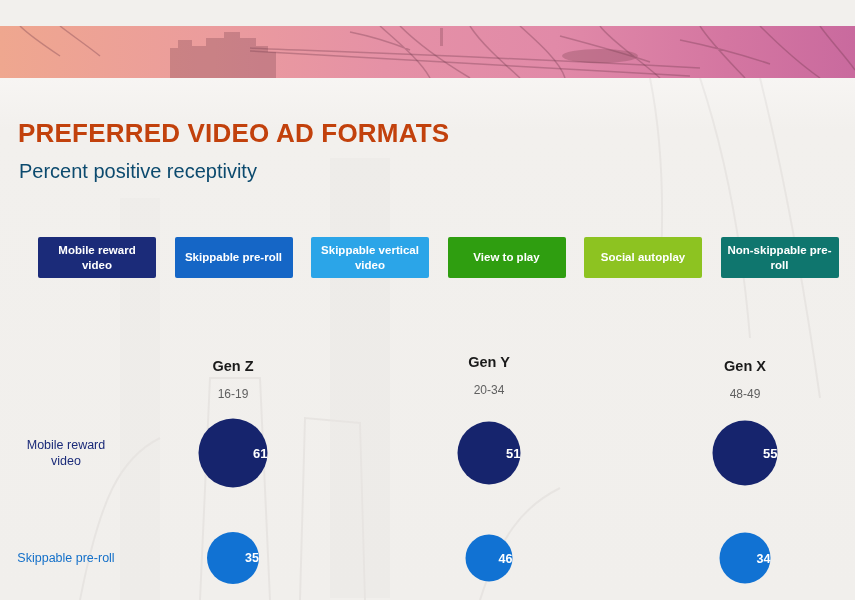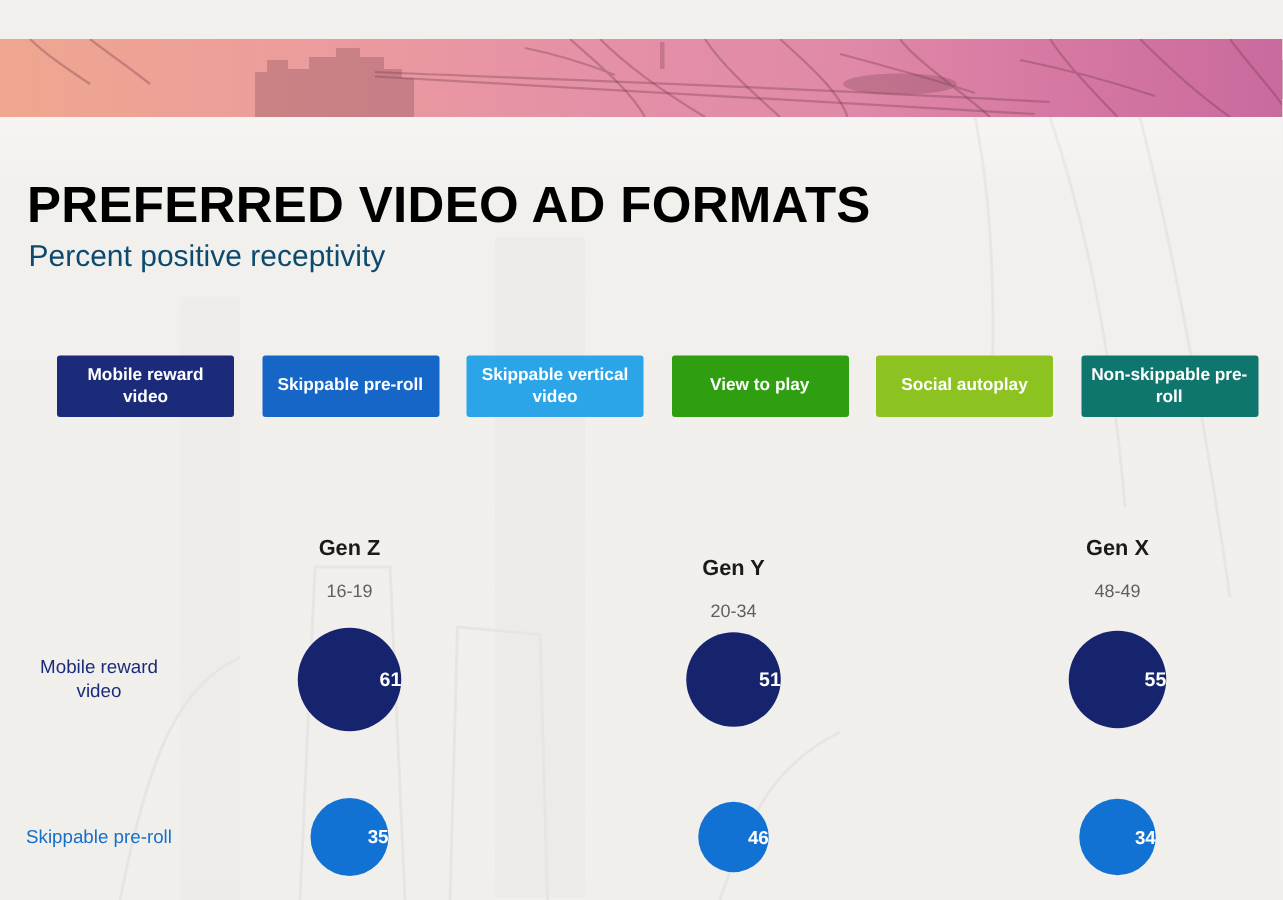--- a/index.html
+++ b/index.html
@@ -16,21 +16,21 @@
   .chevron{display:block;}
 
   
   .banner{position:absolute;left:0;top:26px;width:855px;height:52px;background:linear-gradient(90deg,#efa78f 0%,#eb9c9d 25%,#e591a6 45%,#e18aa8 65%,#d476a1 85%,#c96a9e 100%);overflow:hidden;}
   .banner svg{position:absolute;left:0;top:0;}
 
   
   .content{position:absolute;left:0;top:78px;width:855px;height:522px;background:linear-gradient(180deg,#f7f5f3 0%,#f2f0ed 10%,#f1efec 100%);}
   .watermark{position:absolute;left:0;top:0;opacity:.055;pointer-events:none;}
 
-  .title{position:absolute;left:18px;top:118px;margin:0;font-size:34px;font-weight:bold;color:#000000;letter-spacing:.2px;}
+  .title{position:absolute;left:18px;top:118px;margin:0;font-size:26px;font-weight:bold;color:#c2410c;letter-spacing:.2px;}
   .subtitle{position:absolute;left:19px;top:160px;margin:0;font-size:20px;color:#0c4a6e;}
 
   .filters{position:absolute;left:38px;top:237px;display:flex;gap:18.5px;}
   .filter-btn{width:118px;height:41px;display:flex;align-items:center;justify-content:center;text-align:center;color:#fff;font-size:11.5px;font-weight:bold;line-height:1.25;border:none;border-radius:2px;padding:2px 6px;box-sizing:border-box;cursor:pointer;font-family:"Liberation Sans",sans-serif;}
 
   .legend{position:absolute;left:38px;top:294px;display:flex;align-items:center;gap:10px;}
   .legend-marker{width:12px;height:12px;border-radius:50%;border:2px solid #f2a33c;background:transparent;}
   .legend-text{font-size:12.5px;color:#1a1a1a;}
 
   .col-header{position:absolute;transform:translateX(-50%);text-align:center;white-space:nowrap;}
@@ -98,21 +98,21 @@
       <button class="filter-btn" style="background: rgb(141, 195, 33);">Social autoplay</button>
       <button class="filter-btn" style="background: #0f766e;">Non-skippable pre-roll</button>
     </div>
 
 
   <div id="chart">
       <div class="col-header" style="left: 233px; top: 358px;">
         <div class="col-name">Gen Z</div>
         <div class="col-range">16-19</div>
       </div>
-      <div class="col-header" style="left: 489px; top: 371px;">
+      <div class="col-header" style="left: 489px; top: 354px;">
         <div class="col-name">Gen Y</div>
         <div class="col-range">20-34</div>
       </div>
       <div class="col-header" style="left: 745px; top: 358px;">
         <div class="col-name">Gen X</div>
         <div class="col-range">48-49</div>
       </div>
       <div class="row-label" style="left: 66px; top: 453px; color: rgb(27, 43, 121);">Mobile reward video</div>
       <div class="bubble" style="left: 233px; top: 453px; width: 69px; height: 69px; background: rgb(22, 36, 109);">
         <span class="bubble-value" style="font-size: 13px;">61</span>

